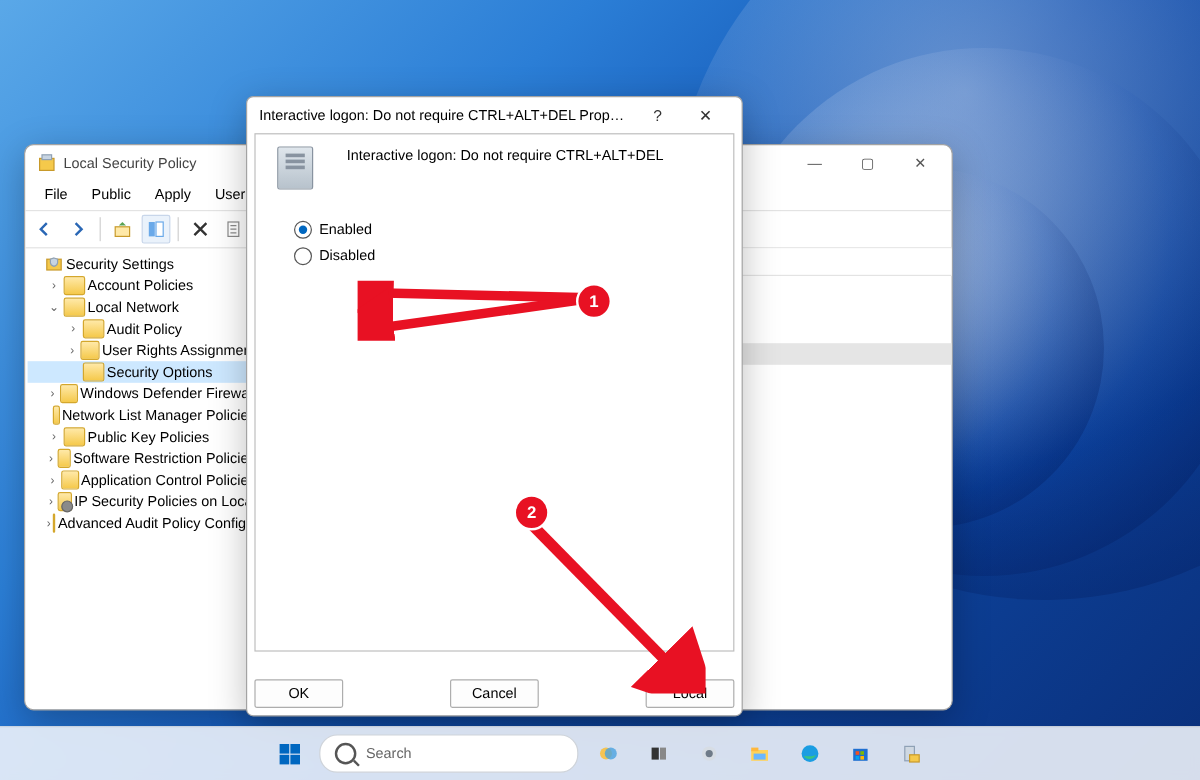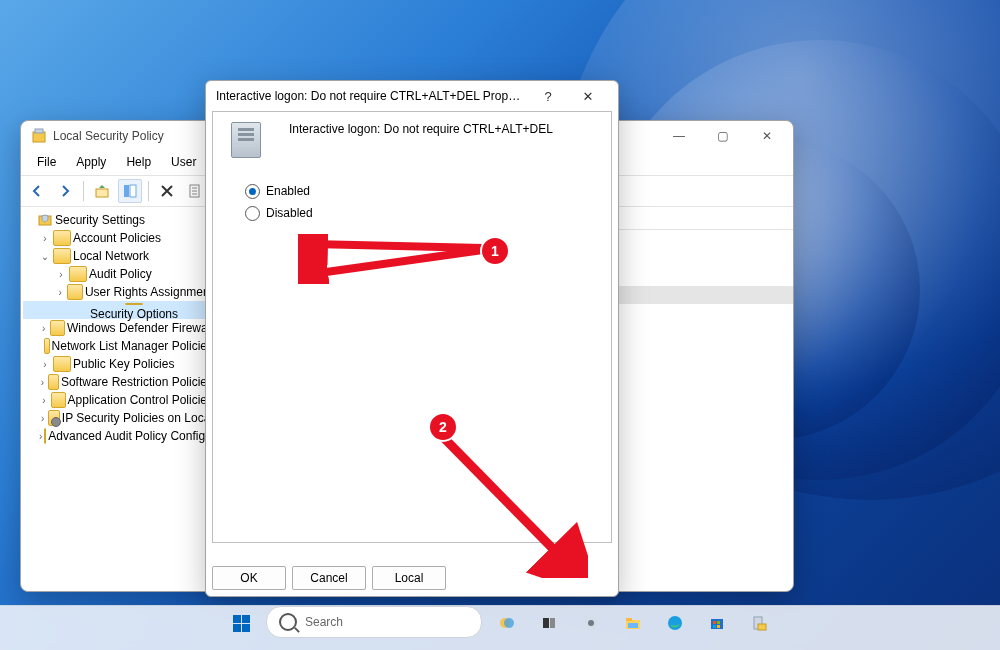--- a/index.html
+++ b/index.html
@@ -50,24 +50,24 @@
 .tab{border:1px solid #bebebe;border-bottom:none;border-radius:2px 2px 0 0;padding:3px 10px;background:#fff;margin-right:-1px;position:relative}
 .tab.inactive{background:#f4f4f4;top:1px}
 .tabpg{border:1px solid #bebebe;margin:0 6px 6px;height:430px;position:relative;background:#fff}
 .policy-hdr{display:flex;align-items:flex-start;gap:28px;padding:10px 18px}
 .srv-icon{width:28px;height:34px;background:linear-gradient(#dfe6ec,#b7c2cc);border:1px solid #8893a0;border-radius:2px;position:relative}
 .srv-icon:before{content:"";position:absolute;left:6px;right:6px;top:5px;height:3px;background:#8893a0;box-shadow:0 5px 0 #8893a0,0 10px 0 #8893a0}
 .radio-grp{margin:12px 0 0 32px}
 .radio{display:flex;align-items:center;gap:6px;height:22px}
 .rdot{width:13px;height:13px;border:1px solid #555;border-radius:50%;display:flex;align-items:center;justify-content:center}
 .rdot .on{width:7px;height:7px;border-radius:50%;background:#0067c0}
-.dlg-btns{position:absolute;right:6px;bottom:6px;left:6px;display:flex;justify-content:flex-start;gap:6px}
+.dlg-btns{position:absolute;right:6px;bottom:6px;left:6px;display:flex;justify-content:space-between;gap:6px}
 .btn{min-width:72px;height:22px;border:1px solid #adadad;background:#fdfdfd;border-radius:2px;display:flex;align-items:center;justify-content:center;font-size:12px}
 
-.taskbar{position:absolute;left:0;right:0;bottom:0;height:44px;background:rgba(243,246,252,.88);backdrop-filter:blur(4px);border-top:1px solid rgba(0,0,0,.08);display:flex;justify-content:center;gap:8px}
+.taskbar{position:absolute;left:0;right:0;bottom:0;height:44px;background:rgba(243,246,252,.88);backdrop-filter:blur(4px);border-top:1px solid rgba(0,0,0,.08);display:flex;align-items:center;justify-content:center;gap:8px}
 .tb-item{width:34px;height:34px;border-radius:4px;display:flex;align-items:center;justify-content:center}
 .startbtn{display:grid;grid-template-columns:8px 8px;grid-template-rows:8px 8px;gap:1px}
 .startbtn div{background:#0067c0}
 .search{display:flex;align-items:center;width:190px;height:30px;border:1px solid #cfd4da;background:#fff;border-radius:15px;padding:0 12px;color:#666;gap:8px}
 .search .mag{width:14px;height:14px;border:2px solid #555;border-radius:50%;position:relative}
 .search .mag:after{content:"";position:absolute;width:6px;height:2px;background:#555;transform:rotate(45deg);right:-5px;bottom:-2px}
 
 .badge{position:absolute;width:26px;height:26px;border-radius:50%;background:#e81123;border:2px solid #fff;color:#fff;display:flex;align-items:center;justify-content:center;font-weight:700;font-size:14px;z-index:20}
 .arrow-svg{position:absolute;pointer-events:none;z-index:19}
 svg.ic{width:16px;height:16px}
@@ -89,22 +89,22 @@
     </span>
     <span class="title">Local Security Policy</span>
     <div class="winctrl">
       <div>—</div>
       <div>▢</div>
       <div>✕</div>
     </div>
   </div>
   <div class="menubar">
     <span>File</span>
+    <span>Public</span>
     <span>Apply</span>
-    <span>Help</span>
     <span>User</span>
   </div>
   <div class="toolbar">
     <div class="tb">
         <svg class="ic" viewBox="0 0 16 16">
           <path d="M10 3l-5 5 5 5" fill="none" stroke="#2a67b5" stroke-width="2"></path>
         </svg>
       </div>
     <div class="tb">
         <svg class="ic" viewBox="0 0 16 16">
@@ -168,21 +168,21 @@
           <div class="row" style="padding-left: 32px;">
             <span class="chev">›</span>
             <span class="fi folder"></span>
             <span>Audit Policy</span>
           </div>
           <div class="row" style="padding-left: 32px;">
             <span class="chev">›</span>
             <span class="fi folder"></span>
             <span>User Rights Assignment</span>
           </div>
-          <div class="row sel" style="padding-left: 32px; flex-direction: column;">
+          <div class="row sel" style="padding-left: 32px;">
             <span class="chev"></span>
             <span class="fi folder"></span>
             <span>Security Options</span>
           </div>
           <div class="row" style="padding-left: 16px;">
             <span class="chev">›</span>
             <span class="fi folder"></span>
             <span>Windows Defender Firewall</span>
           </div>
           <div class="row" style="padding-left: 16px;">

